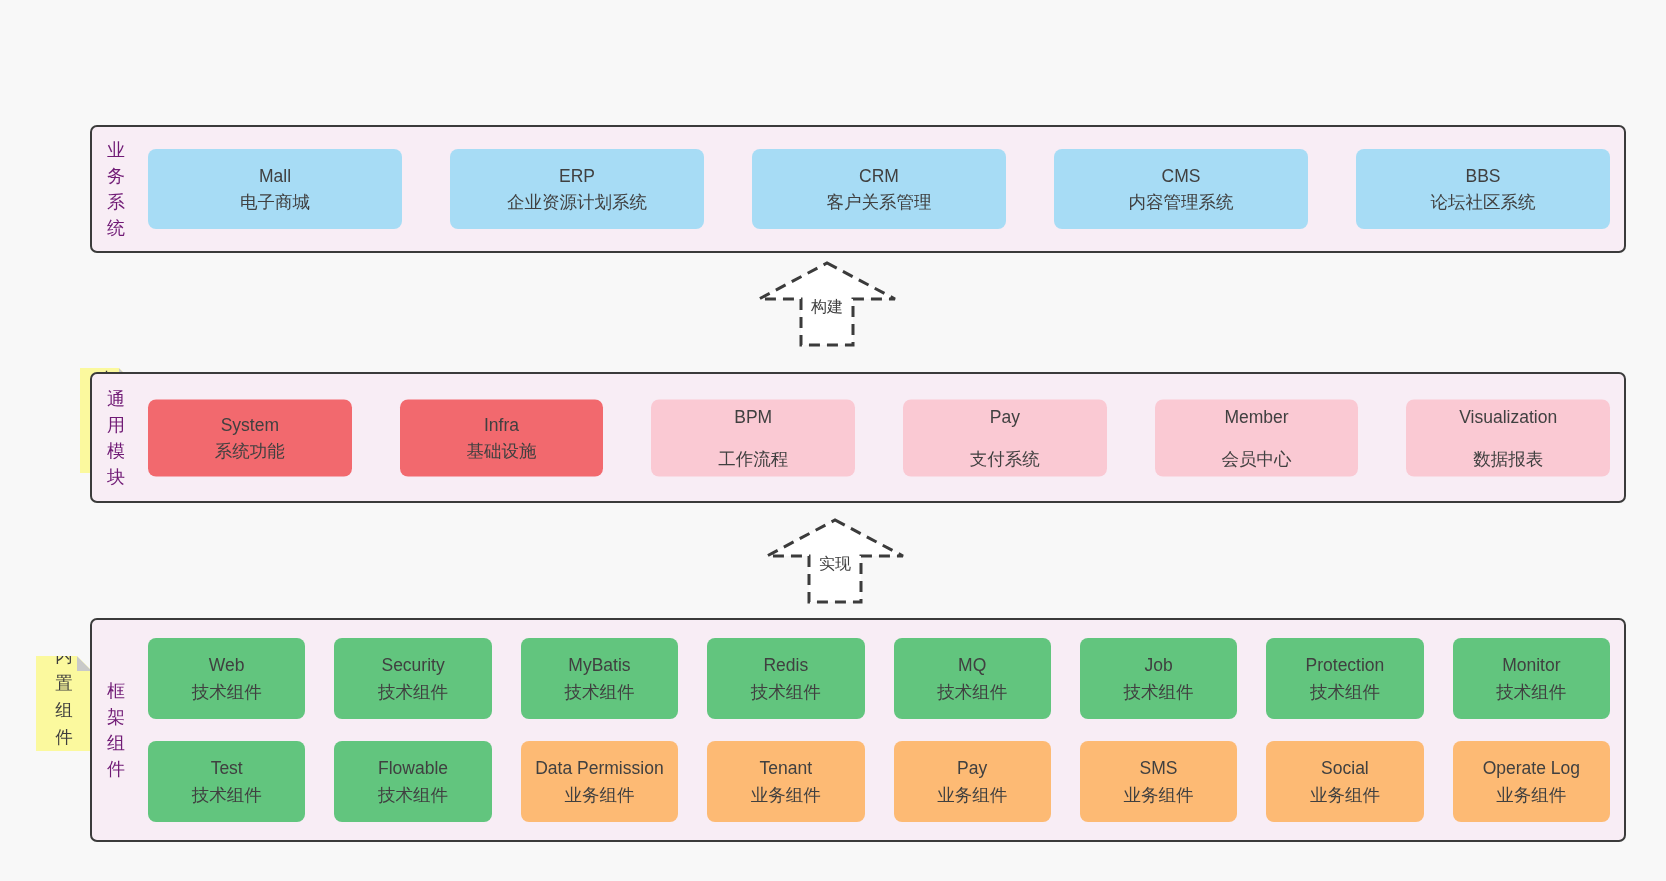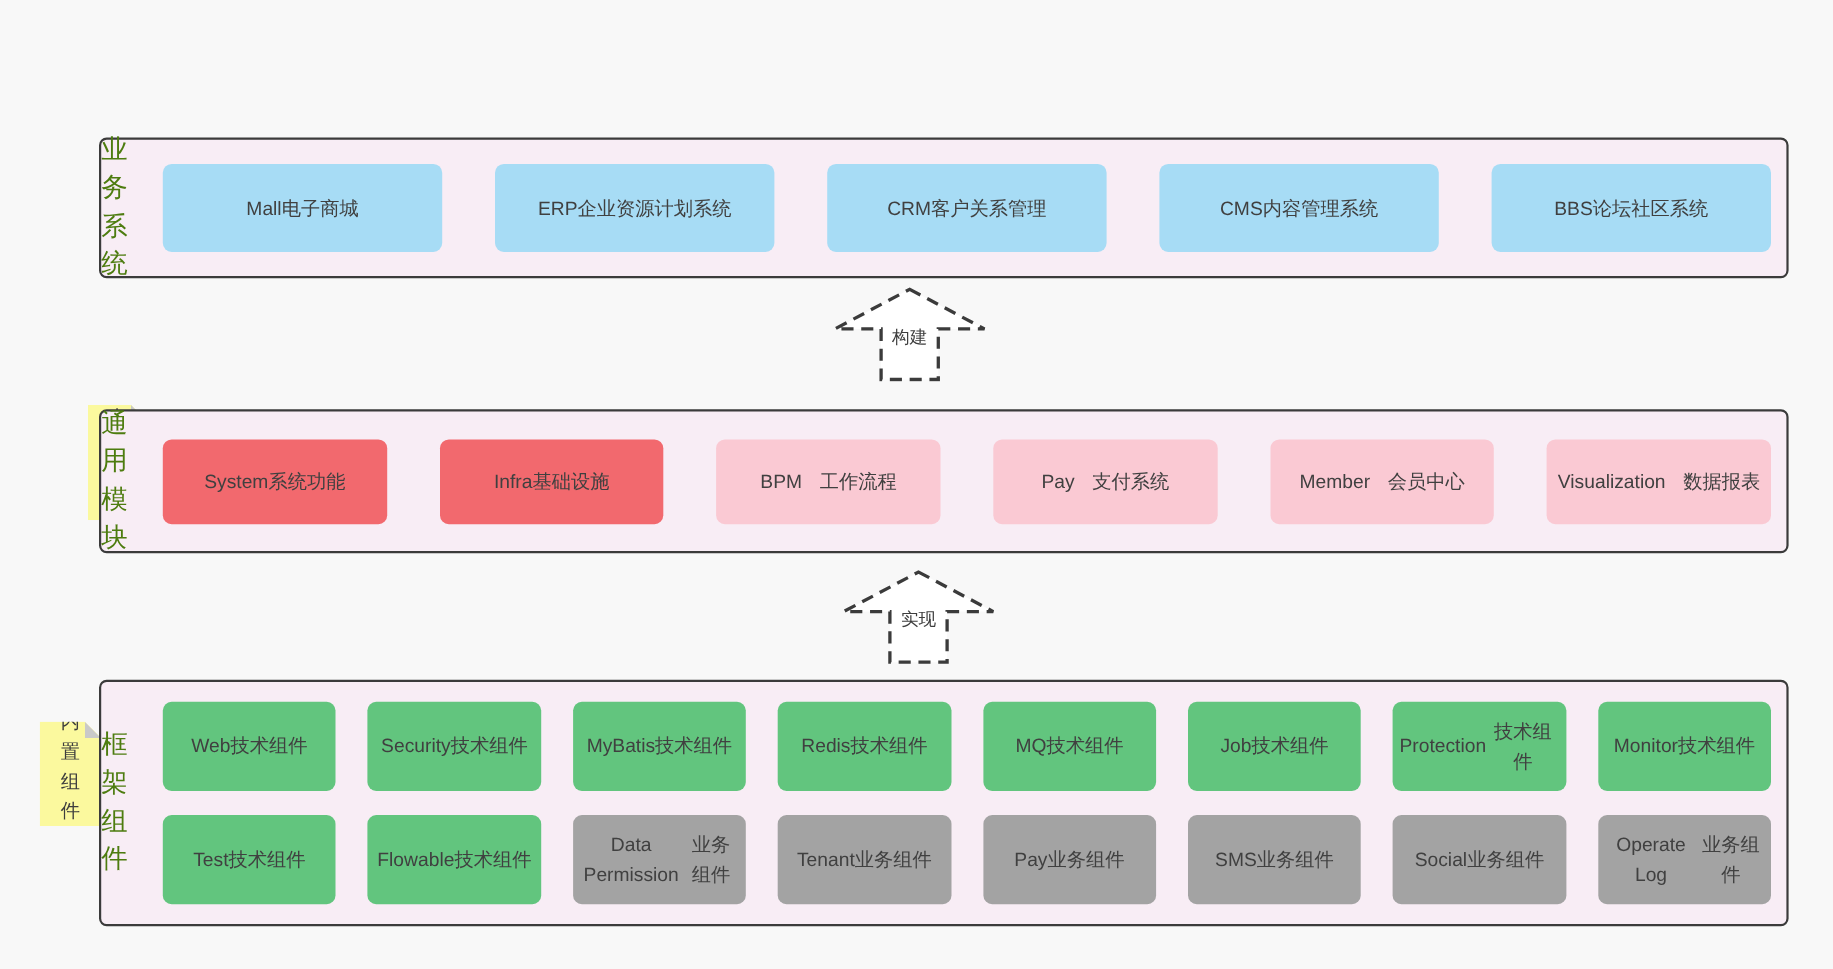--- a/index.html
+++ b/index.html
@@ -40,39 +40,39 @@
     background:#f8edf5;
     border:2px solid #3b3b3b;
     border-radius:7px;
     box-sizing:border-box;
   }
   #panel-business   { top:125px; height:128px; }
   #panel-modules    { top:372px; height:131px; }
   #panel-components { top:618px; height:224px; }
 
   .panel-label {
-    position:absolute; left:0; top:50%;
+    position:absolute; left:12px; top:50%;
     transform:translateY(-50%);
     width:24px;
-    font-size:24px; line-height:1.45;
+    font-size:18px; line-height:1.45;
     text-align:center;
     word-break:break-all;
-    color:#4d7c0f;
+    color:#701a75;
   }
 
   
   .boxes {
     position:absolute; left:56px; right:14px; top:50%;
     transform:translateY(-50%);
     display:flex; gap:48px;
   }
   .box {
     flex:1;
     border-radius:8px;
-    display:flex; flex-direction:row;
+    display:flex; flex-direction:column;
     justify-content:center; align-items:center;
     text-align:center;
     font-size:17.5px; line-height:1.5;
     padding:3px 6px; box-sizing:border-box;
     color:#404040;
   }
   #panel-business .box { height:80px; }
   #panel-modules  .box { height:77px; }
 
   .comp-rows {
@@ -80,21 +80,21 @@
     transform:translateY(-50%);
     display:flex; flex-direction:column; gap:22px;
   }
   .comp-row { display:flex; gap:29px; }
   .comp-row .box { height:81px; }
 
   .blue       { background:#a7dcf5; }
   .red        { background:#f2696e; }
   .pink       { background:#fac9d3;gap:16px; }
   .green      { background:#62c57e; }
-  .lightgreen { background:#a3a3a3; }
+  .lightgreen { background:#fdba74; }
 
   
   .arrow { position:absolute; width:140px; height:86px; }
   #arrow-build     { left:757px; top:261px; }
   #arrow-implement { left:765px; top:518px; }
   .arrow svg { display:block; width:100%; height:100%; }
   .arrow-label {
     position:absolute; left:50%; top:54%;
     transform:translate(-50%,-50%);
     background:#ffffff;

